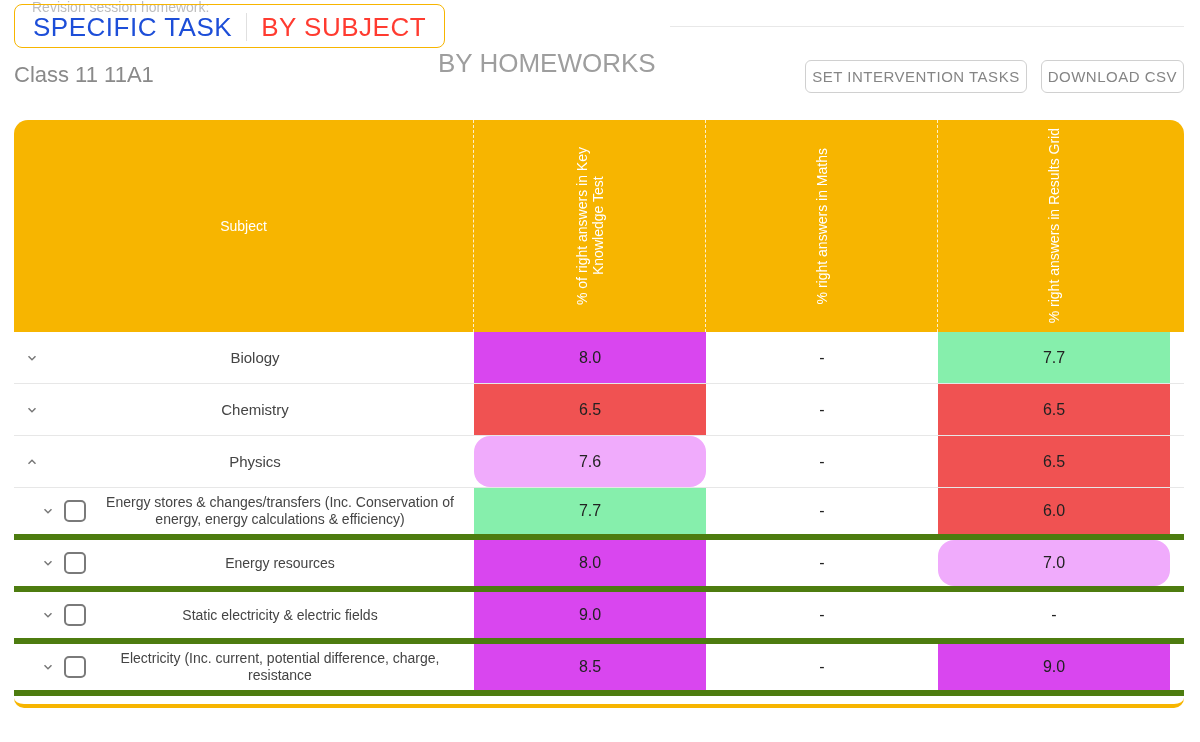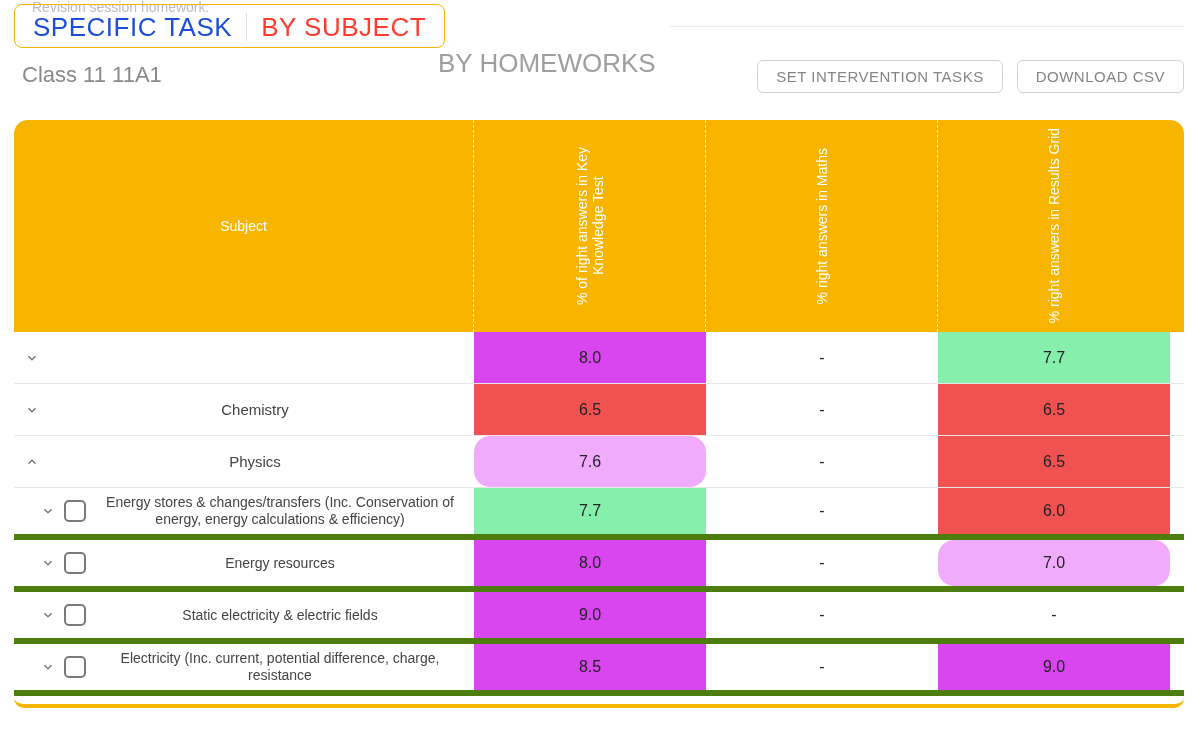--- a/index.html
+++ b/index.html
@@ -8,24 +8,24 @@
     position: absolute; left: 14px; top: 4px; border: 1px solid #f7b500; border-radius: 8px;
     padding: 10px 18px 8px 18px; height: 44px; display: flex; align-items: center;
   }
   .fieldset-legend { position: absolute; left: 28px; top: -1px; background: #fff; padding: 0 4px;
     font-size: 14px; color: #bdbdbd; }
   .tab { font-size: 26px; letter-spacing: 0.5px; color: #1d4ed8; font-weight: 400; cursor: pointer; }
   .tab.active { color: #ff3b30; }
   .tab-sep { width: 1px; height: 28px; background: #e0e0e0; margin: 0 14px; }
   .outside-tab { position: absolute; top: 12px; font-size: 26px; color: #9e9e9e; cursor: pointer; }
   .hr { position: absolute; left: 670px; right: 16px; top: 26px; height: 1px; background: #e8e8e8; }
-  .subhead { position: absolute; left: 22px; top: 62px; font-size: 22px; color: #8a8a8a; }
+  .subhead { position: absolute; left: 14px; top: 62px; font-size: 22px; color: #8a8a8a; }
   .btn-row { position: absolute; right: 16px; top: 60px; display: flex; gap: 14px; }
   .btn { border: 1px solid #d0d0d0; border-radius: 6px; background: #fff; color: #858585;
-    font-size: 15px; letter-spacing: 0.5px; padding: 7px 18px; cursor: pointer; font-weight: 500; }
+    font-size: 15px; letter-spacing: 0.5px; padding: 7px 6px; cursor: pointer; font-weight: 500; }
   .table-wrap { position: absolute; left: 14px; right: 16px; top: 120px; bottom: 10px;
     border-radius: 14px; }
   .thead { display: flex; background: #f7b500; border-top-left-radius: 14px; border-top-right-radius: 14px;
     height: 212px; color: #fff; font-size: 14px; align-items: stretch; }
   .th { display: flex; align-items: center; justify-content: center; padding: 8px; }
   .th1 { width: 460px; border-right: 1px dashed rgba(255,255,255,0.8); }
   .th.rot { width: 232px; border-right: 1px dashed rgba(255,255,255,0.8); }
   .th.rot:last-child { border-right: none; }
   .th .vtext { writing-mode: vertical-rl; transform: rotate(180deg); font-size: 14px; text-align: center; }
   .tbody { height: 376px; overflow-y: scroll; overflow-x: scroll; border-bottom: 4px solid #f7b500;
@@ -89,20 +89,21 @@
     </div>
   </div>
   <div class="tbody" id="tbody">
       <div class="row ">
         <div class="cell-subject">
           <span class="chevron">
             <svg viewBox="0 0 24 24" fill="none" stroke="currentColor" stroke-width="2.5">
               <polyline points="6 9 12 15 18 9"></polyline>
             </svg>
           </span>
+          <span class="subject-label">Biology</span>
         </div>
         <div class="cell-val bg-magenta">8.0</div>
         <div class="cell-val bg-none">-</div>
         <div class="cell-val bg-green">7.7</div>
       </div>
       <div class="row ">
         <div class="cell-subject">
           <span class="chevron">
             <svg viewBox="0 0 24 24" fill="none" stroke="currentColor" stroke-width="2.5">
               <polyline points="6 9 12 15 18 9"></polyline>

